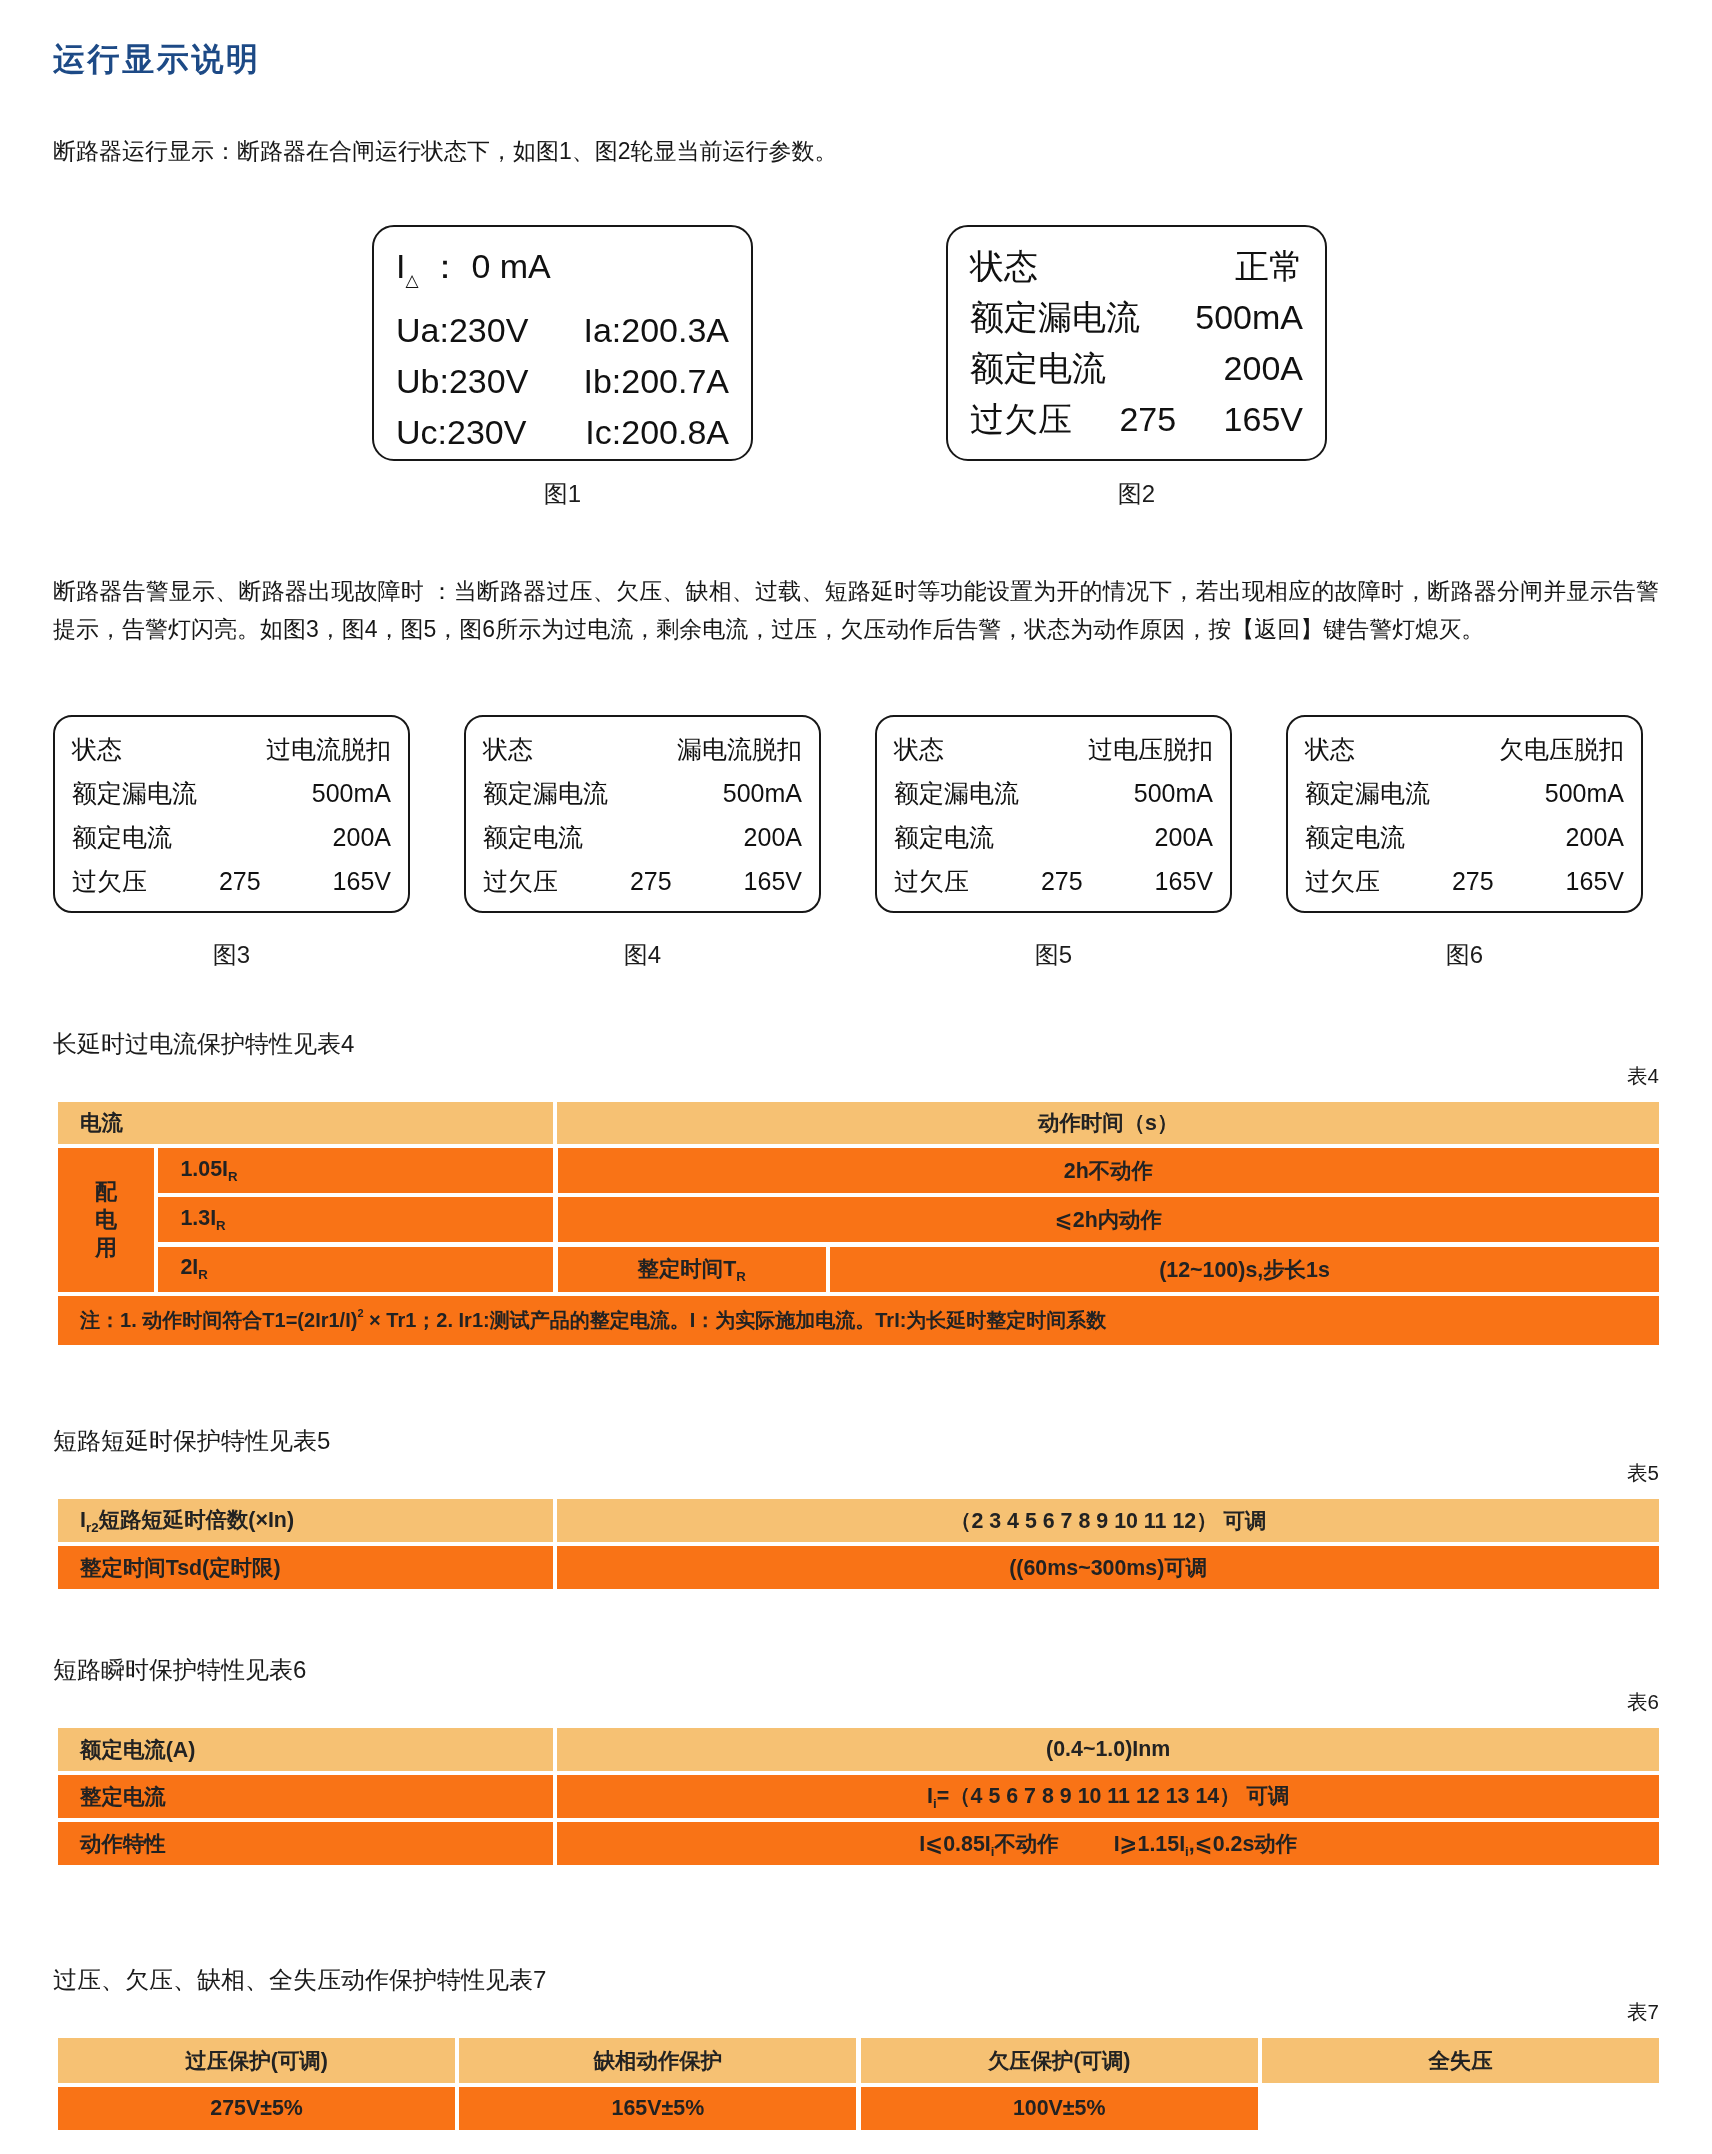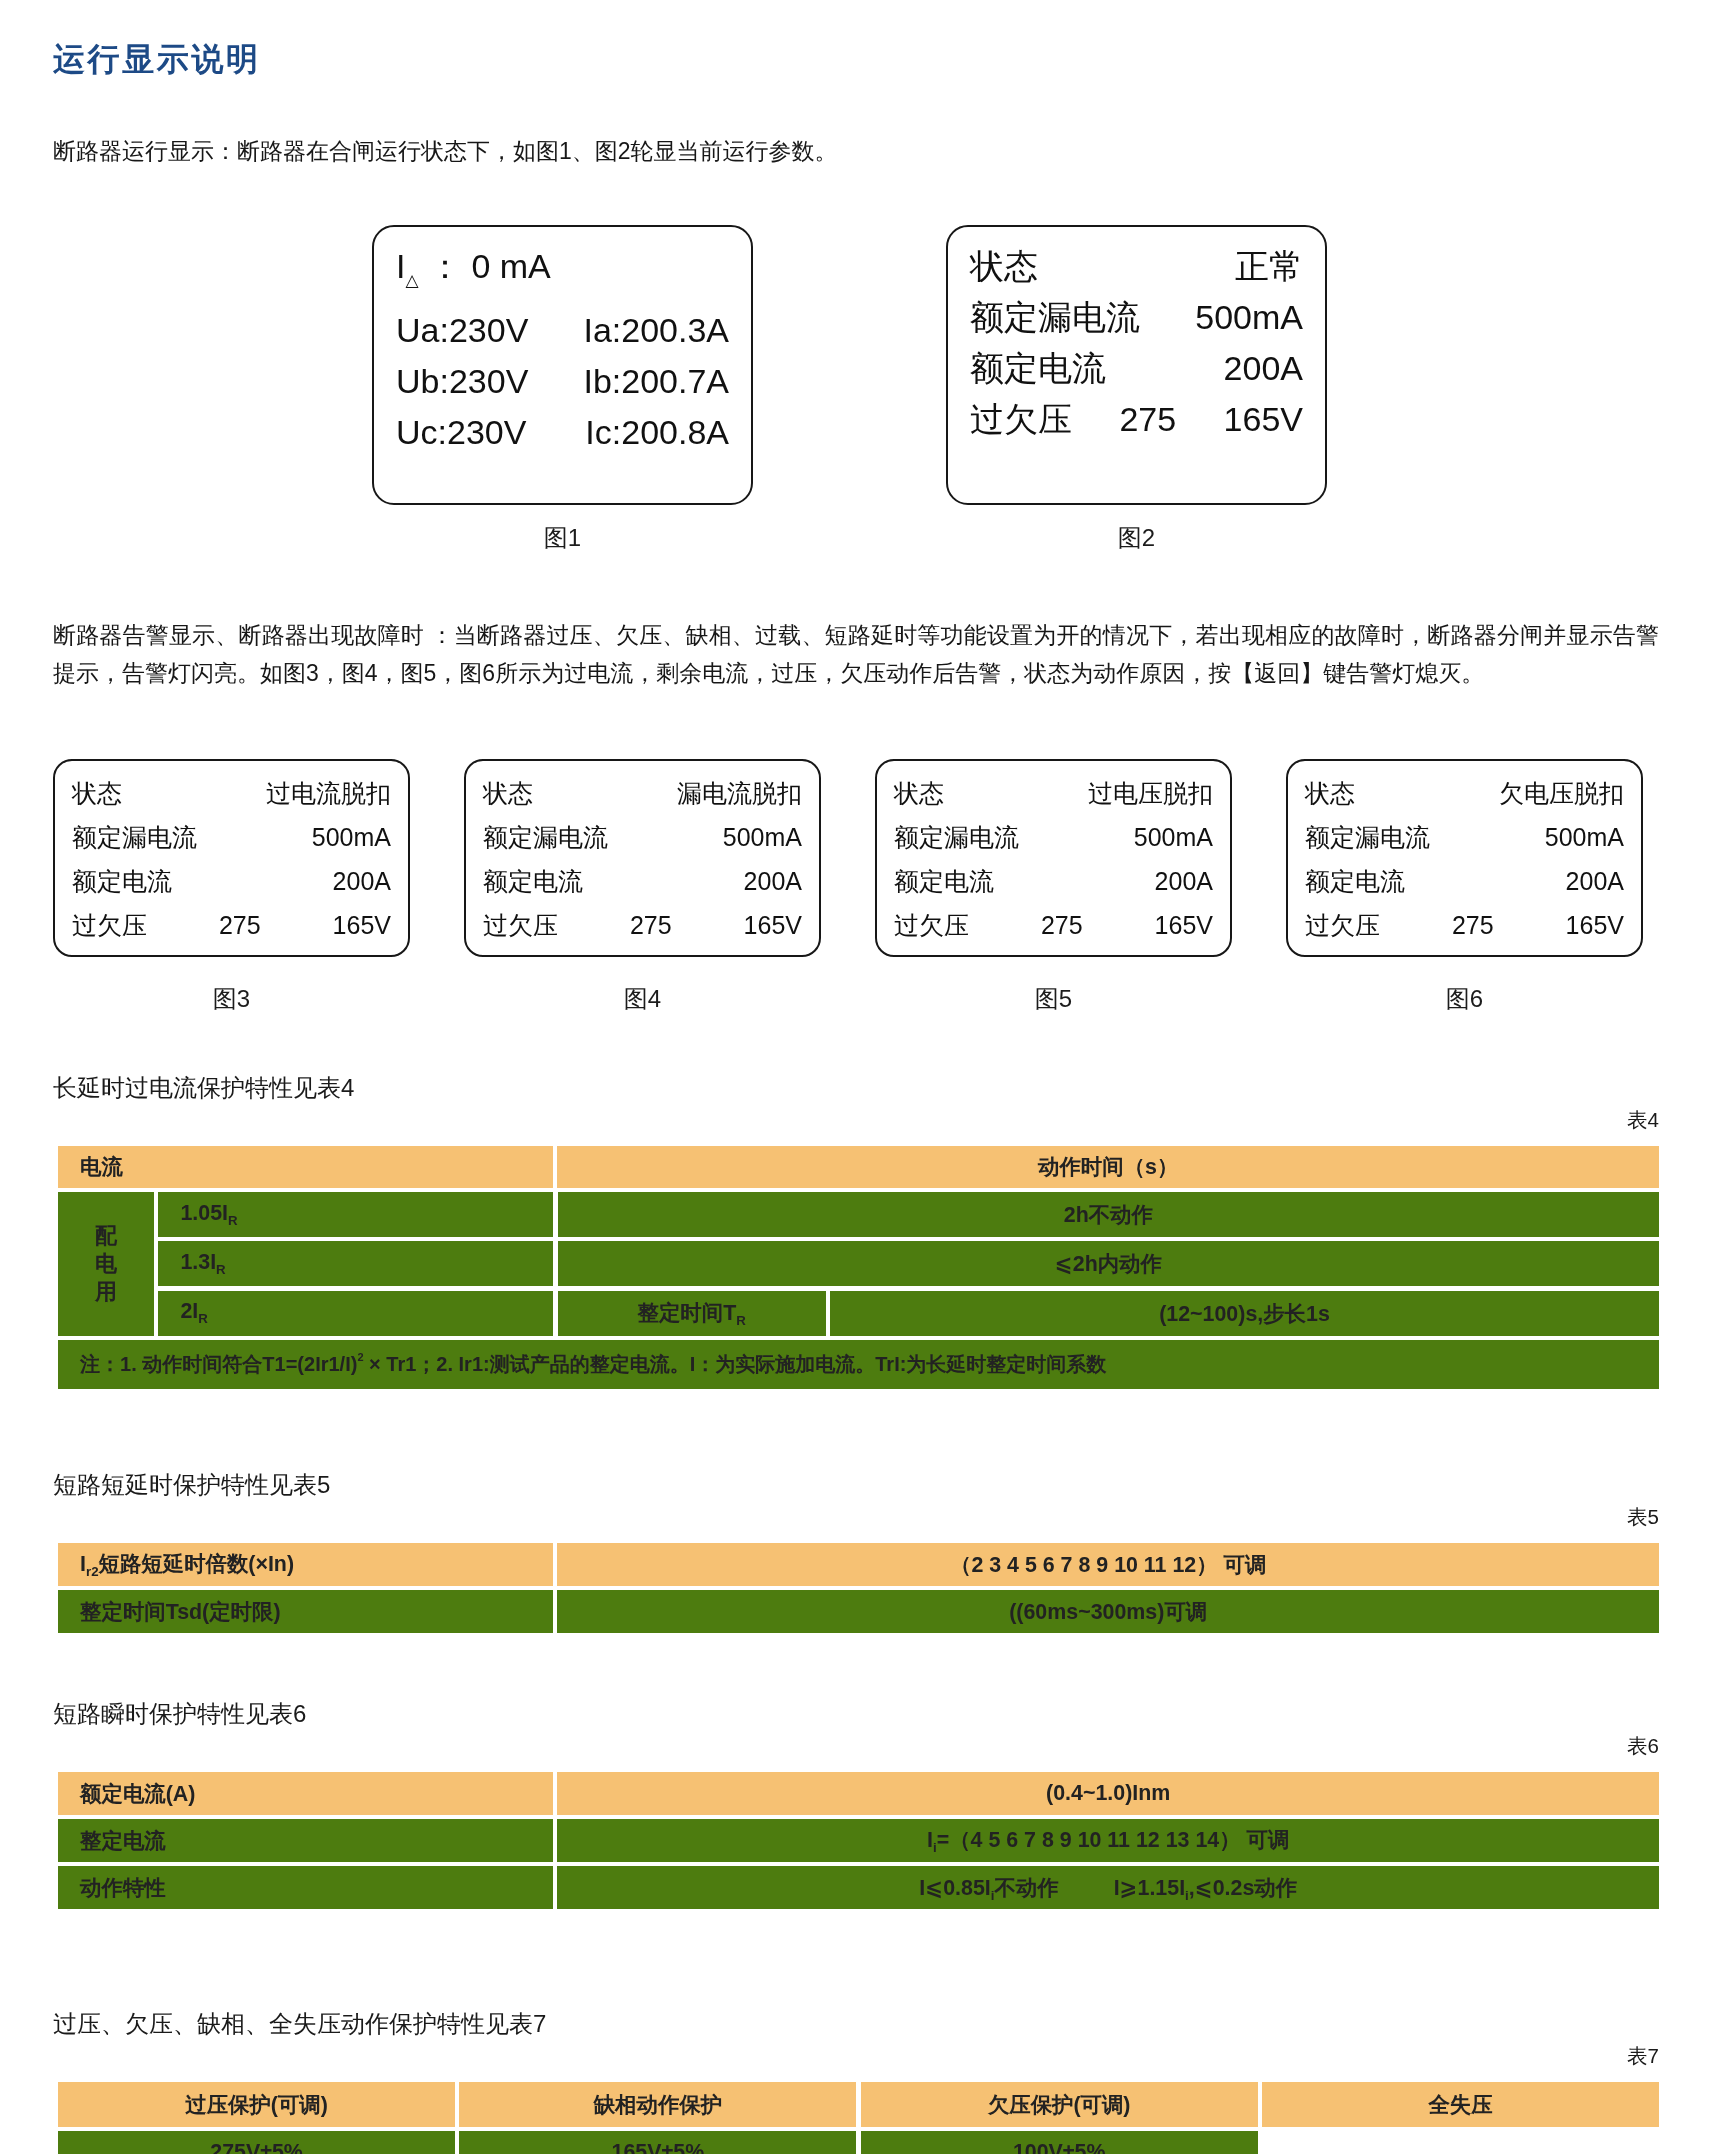--- a/index.html
+++ b/index.html
@@ -16,21 +16,21 @@
   .para.first{margin-top:50px;}
   .para.second{margin-top:62px;}
 
   
   .figrow{display:flex;}
   .figrow1{margin:55px 0 0 319px;gap:193px;}
   .capsrow1{margin:17px 0 0 319px;display:flex;gap:193px;}
   .figrow2{margin:67px 0 0 0;gap:54px;}
   .capsrow2{margin:26px 0 0 0;display:flex;gap:54px;}
   .lcd{border:2.6px solid #171717;border-radius:22px;box-sizing:border-box;background:#fff;color:#111;}
-  .lcd.large{width:381px;height:280px;padding:13.7px 22px;font-size:34px;text-align:right;}
+  .lcd.large{width:381px;height:236px;padding:13.7px 22px;font-size:34px;text-align:right;}
   .lcd.large .lrow{line-height:51px;}
   .lcd.small{width:357px;height:198px;padding:10.3px 17px;font-size:25px;border-radius:19px;}
   .lcd.small .lrow{line-height:44px;}
   .lrow{display:flex;justify-content:space-between;align-items:baseline;white-space:nowrap;}
   .lrow.single{justify-content:flex-start;}
   .lcd sub{font-size:0.5em;}
   .caption{text-align:center;font-size:24px;color:#1c1c1c;}
   .caption.c1{width:381px;}
   .caption.c2{width:357px;}
 
@@ -39,21 +39,21 @@
   .mh4{margin-top:57px;}
   .mh5{margin-top:80px;}
   .mh6{margin-top:65px;}
   .mh7{margin-top:99px;}
   .tbl-tag{text-align:right;font-size:20.5px;margin:1.7px 0 12px 0;color:#1a1a1a;}
 
   
   .tbl{margin-left:5.1px;font-weight:bold;}
   .cell{display:flex;align-items:center;font-size:21.4px;color:#222;box-sizing:border-box;}
   .cell.hd{background:#f6c173;}
-  .cell.lt{background:#4d7c0f;}
+  .cell.lt{background:#f97316;}
   .cell.cleft{justify-content:flex-start;padding-left:22px;}
   .cell.ccenter{justify-content:center;text-align:center;}
   .cell sub{font-size:0.62em;}
   .cell sup{font-size:0.55em;position:relative;top:-2.6px;}
 
   .t4-head{display:grid;grid-template-columns:495px 1fr;gap:4.3px;grid-auto-rows:42px;}
   .t4-body{display:grid;grid-template-columns:96px 395px 268px 1fr;gap:4.3px;
            grid-auto-rows:45px;margin-top:4.3px;
            grid-template-areas:"side b1 c1 c1" "side b2 c2 c2" "side b3 c3a c3b";}
   .a-side{grid-area:side;}

